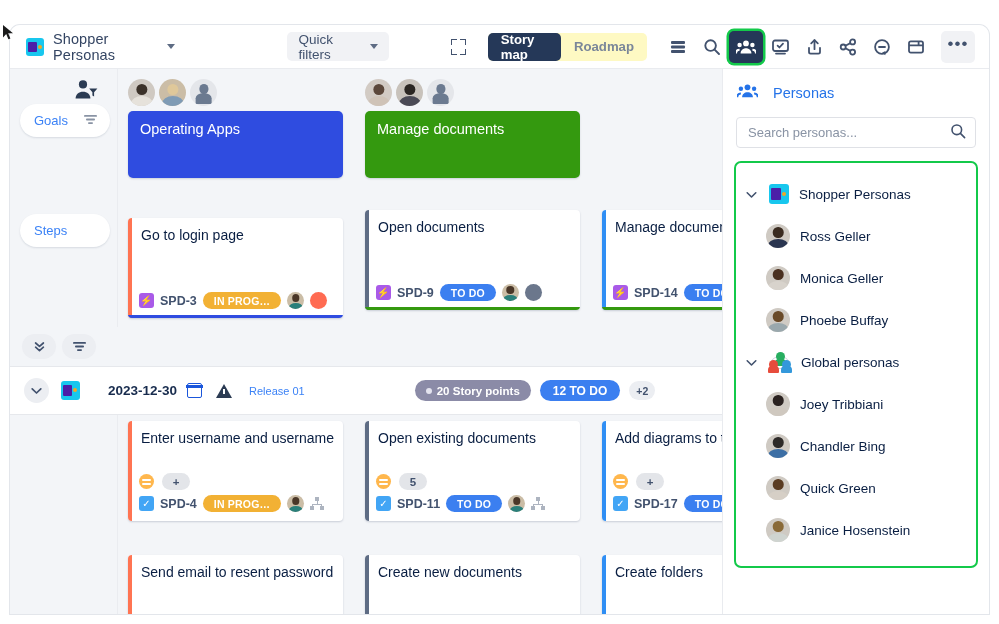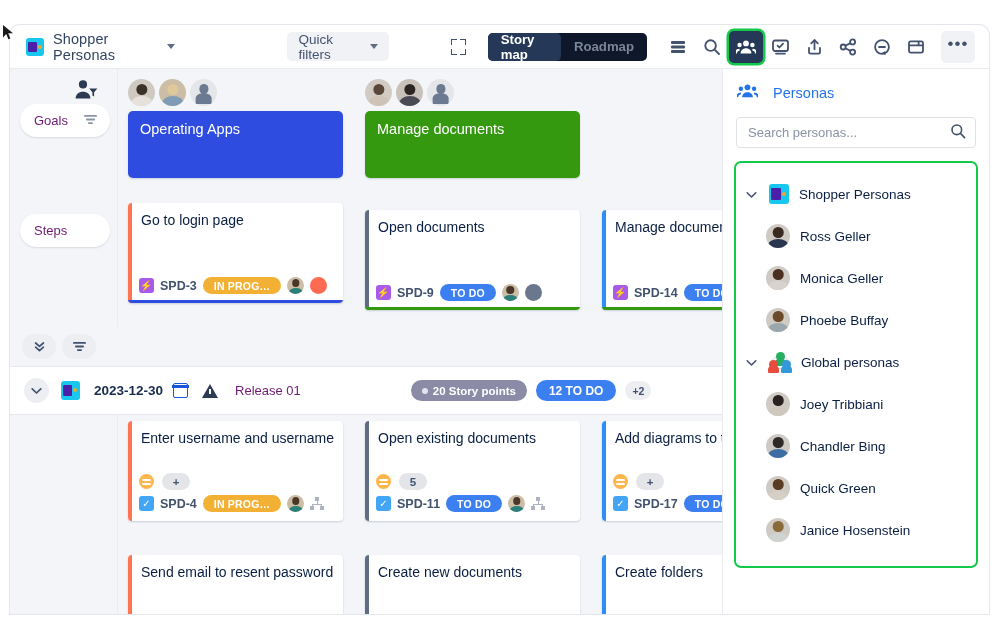--- a/index.html
+++ b/index.html
@@ -67,21 +67,21 @@
     cursor: pointer;
   }
   .expand-ico i {
     position: absolute; width: 6px; height: 6px; border: 1.6px solid #42526e;
   }
   .expand-ico i:nth-child(1){ left:0; top:0; border-right:none; border-bottom:none;}
   .expand-ico i:nth-child(2){ right:0; top:0; border-left:none; border-bottom:none;}
   .expand-ico i:nth-child(3){ left:0; bottom:0; border-right:none; border-top:none;}
   .expand-ico i:nth-child(4){ right:0; bottom:0; border-left:none; border-top:none;}
   .seg {
-    margin-left: 22px; display: flex; background: #0f172a;
+    margin-left: 22px; display: flex; background: #fef9c3;
     border-radius: 5px; height: 28px; align-items: center; padding: 0;
   }
   .seg .s {
     height: 28px; padding: 0 13px; display: flex; align-items: center;
     font-size: 13.2px; color: #7a8699; border-radius: 5px; cursor: pointer;
     font-weight: 600;
   }
   .seg .s.on { background: #253858; color: #ffffff; }
   .tb-icon {
     width: 34px; height: 32px; display: flex; align-items: center;
@@ -105,21 +105,21 @@
   }
   .lane-rail {
     position: absolute; left: 0; top: 0; width: 108px; height: 100%;
     background: #f3f5f8;
     border-right: 1px solid #eaecf0;
   }
   .pill {
     position: absolute; background: #ffffff; border-radius: 18px;
     height: 33px; display: flex; align-items: center;
     box-shadow: 0 1px 2px rgba(9,30,66,.12);
-    font-size: 13px; color: #701a75; cursor: pointer;
+    font-size: 13px; color: #3b82f6; cursor: pointer;
   }
   .pill .lab { margin-left: 14px; }
   .pill .filt { margin-left: auto; margin-right: 13px; }
 
   .persona-head {
     position: absolute; display: flex; align-items: center; gap: 4px;
   }
   .av {
     width: 27px; height: 27px; border-radius: 50%;
     background: #d8d8de; flex: none; position: relative; overflow: hidden;
@@ -246,36 +246,36 @@
   }
   .rel-logo {
     width: 19px; height: 19px; border-radius: 3px; background: #18c7ee;
     position: relative; margin-left: 12px; flex: none;
   }
   .rel-logo::before{content:"";position:absolute;left:2px;top:4px;width:9px;height:11px;
     background:#4b1fa8;border-radius:1px;}
   .rel-logo::after{content:"";position:absolute;left:12px;top:7px;width:4px;height:4px;
     background:#f5a623;border-radius:50%;}
   .rel-date {
-    margin-left: 14px; font-size: 13.5px; color: #172b4d; font-weight: 600;
+    margin-left: 28px; font-size: 13.5px; color: #172b4d; font-weight: 600;
   }
   .cal-ico {
     margin-left: 10px; width: 15px; height: 15px; border: 1.6px solid #1a56db;
     border-radius: 2px; position: relative; flex:none;
   }
   .cal-ico::before{content:"";position:absolute;left:-1.6px;right:-1.6px;top:1px;height:3px;
     background:#1a56db;}
   .warn-ico {
     margin-left: 14px; width: 0; height: 0; flex:none;
     border-left: 8px solid transparent; border-right: 8px solid transparent;
     border-bottom: 14px solid #2b3b53; position: relative;
   }
   .warn-ico::after{content:"";position:absolute;left:-1px;top:5px;width:2px;height:5px;
     background:#fff;}
-  .rel-name { margin-left: 17px; font-size: 13px; color: #701a75; }
+  .rel-name { margin-left: 17px; font-size: 11px; color: #3b82f6; }
   .rel-badges { margin-left: 110px; display: flex; align-items: center; gap: 9px; }
   .b-pts {
     background: #8b8ba7; color: #fff; border-radius: 11px; height: 21px;
     font-size: 11.5px; font-weight: 600; padding: 0 11px;
     display: flex; align-items: center; gap: 5px;
   }
   .b-pts .d { width:6px;height:6px;border-radius:50%;background:#e3e3ee; }
   .b-todo {
     background: #3b7ff0; color: #fff; border-radius: 11px; height: 21px;
     font-size: 12px; font-weight: 700; padding: 0 13px;
@@ -476,21 +476,21 @@
     </div>
 
     <div class="persona-head" style="left:118px;top:10px;">
       <div class="av t1"></div>
       <div class="av t2"></div>
       <div class="av addp"></div>
     </div>
     <div class="goalcard" style="left:118px;top:42px;width:215px;height:67px;background:#2f4ce0;">
       <span>Operating Apps</span>
     </div>
-    <div class="storycard" style="left:118px;top:134px;width:215px;height:100px;">
+    <div class="storycard" style="left:118px;top:149px;width:215px;height:100px;">
       <div class="edge" style="background:#ff7452;"></div>
       <div class="botline" style="background:#2f4ce0;"></div>
       <div class="title">Go to login page</div>
       <div class="cardfoot">
         <div class="tico">⚡</div>
         <span class="key">SPD-3</span>
         <span class="badge prog">IN PROG…</span>
         <span class="miniav"></span>
         <span class="dot-red"></span>
       </div>

